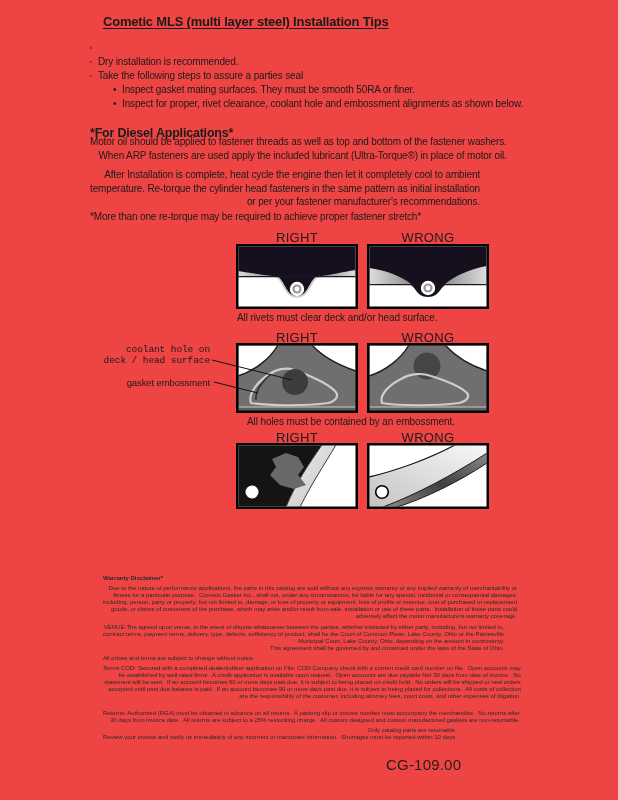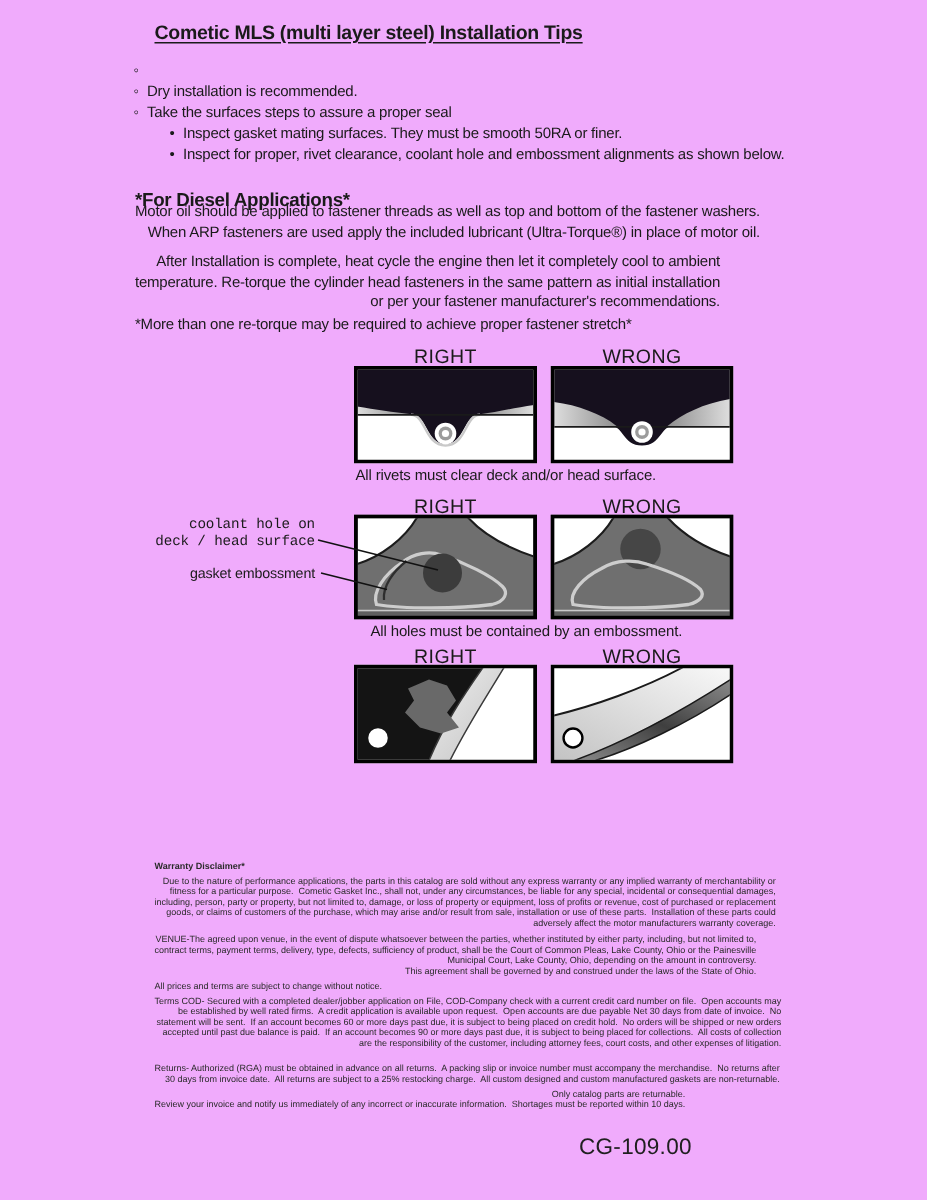--- a/index.html
+++ b/index.html
@@ -1,16 +1,16 @@
 <!DOCTYPE html>
 <html><head>
 <meta charset="utf-8">
 <style>
   html,body{margin:0;padding:0;background:#fff;}
-  .page{position:relative;width:618px;height:800px;background:#f0abfc;overflow:hidden;
+  .page{position:relative;width:618px;height:800px;background:#ef4444;overflow:hidden;
         font-family:"Liberation Sans", sans-serif;color:#1a1a1a;}
   .abs{position:absolute;}
   .pre{white-space:pre;text-align:right;}
   .preline{white-space:pre-line;}
   .title{left:103px;top:14px;font-size:13px;font-weight:bold;letter-spacing:-0.2px;
          text-decoration:underline;text-underline-offset:2px;}
   .tips{left:89px;top:41px;font-size:10px;letter-spacing:-0.15px;line-height:14px;}
   .tip-row{display:flex;}
   .tip-row.sub{margin-left:24px;}
   .tip-marker{width:9px;flex:0 0 9px;}
@@ -60,21 +60,21 @@
   <div class="abs tips">
     <div class="tip-row">
       <span class="tip-marker">◦</span>
     </div>
     <div class="tip-row">
       <span class="tip-marker">◦</span>
       <span>Dry installation is recommended.</span>
     </div>
     <div class="tip-row">
       <span class="tip-marker">◦</span>
-      <span>Take the surfaces steps to assure a proper seal</span>
+      <span>Take the following steps to assure a parties seal</span>
     </div>
     <div class="tip-row sub">
       <span class="tip-marker">•</span>
       <span>Inspect gasket mating surfaces.  They must be smooth 50RA or finer.</span>
     </div>
     <div class="tip-row sub">
       <span class="tip-marker">•</span>
       <span>Inspect for proper, rivet clearance, coolant hole and embossment alignments as shown below.</span>
     </div>
   </div>

